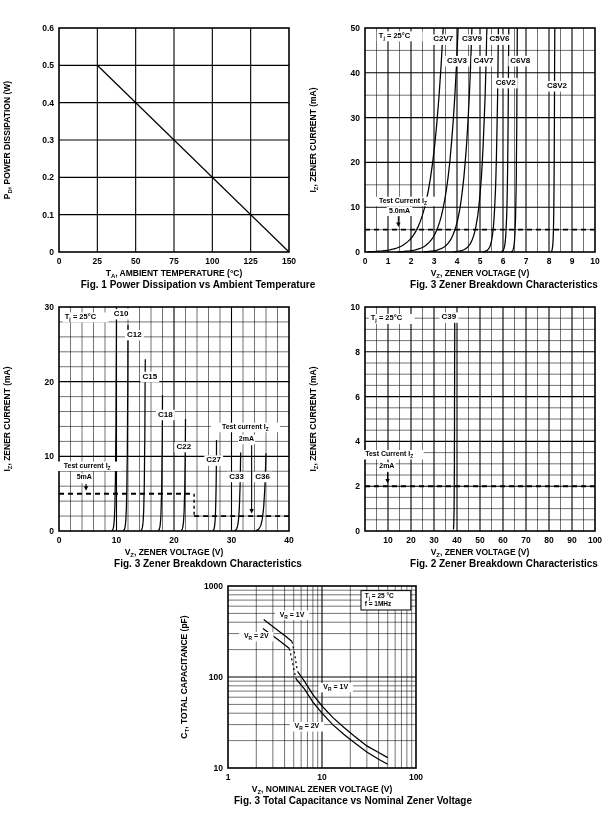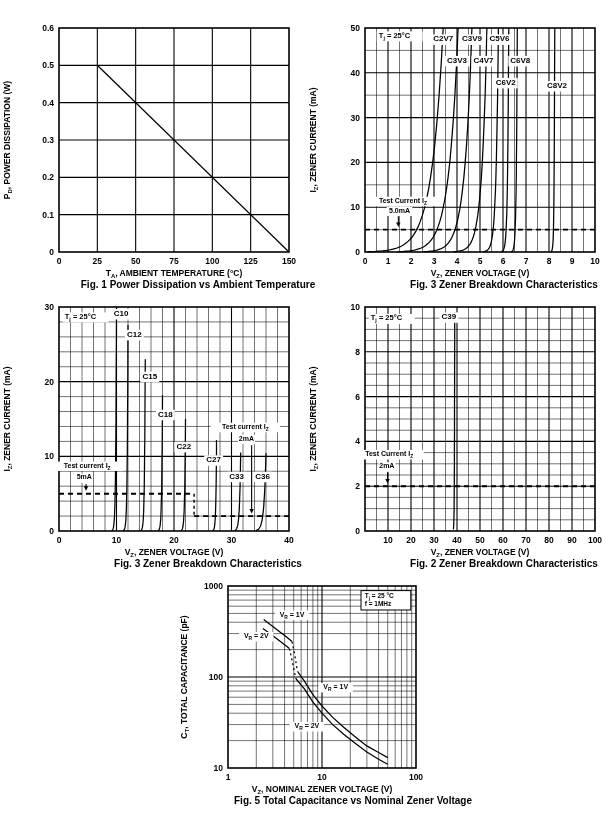--- a/index.html
+++ b/index.html
@@ -360,16 +360,16 @@
             <text x="130.851814529302" y="158.0207248614461" font-size="7" font-weight="bold" text-anchor="middle"><tspan>V</tspan><tspan font-size="70%" dy="2">R</tspan><tspan dy="-2"> = 2V</tspan></text>
             <text x="52" y="210" font-size="8.5" font-weight="bold" text-anchor="middle">1</text>
             <text x="146" y="210" font-size="8.5" font-weight="bold" text-anchor="middle">10</text>
             <text x="240" y="210" font-size="8.5" font-weight="bold" text-anchor="middle">100</text>
             <text x="47" y="201" font-size="8.5" font-weight="bold" text-anchor="end">10</text>
             <text x="47" y="110" font-size="8.5" font-weight="bold" text-anchor="end">100</text>
             <text x="47" y="19" font-size="8.5" font-weight="bold" text-anchor="end">1000</text>
             <text x="146" y="222" font-size="8.5" font-weight="bold" text-anchor="middle"><tspan>V</tspan><tspan font-size="70%" dy="2">Z</tspan><tspan dy="-2">, NOMINAL ZENER VOLTAGE (V)</tspan></text>
             <text x="11" y="107" font-size="8.5" font-weight="bold" text-anchor="middle" transform="rotate(-90 11 107)"><tspan>C</tspan><tspan font-size="70%" dy="2">T</tspan><tspan dy="-2">, TOTAL CAPACITANCE (pF)</tspan></text>
           </svg></div>
-      <div class="caption" style="padding-left: 34px;">Fig. 5  Total Capacitance vs Nominal Zener Voltage</div>
+      <div class="caption" style="padding-left: 34px;">Fig. 3  Total Capacitance vs Nominal Zener Voltage</div>
     </div>
   </div>
 </div>
 
 </body></html>

